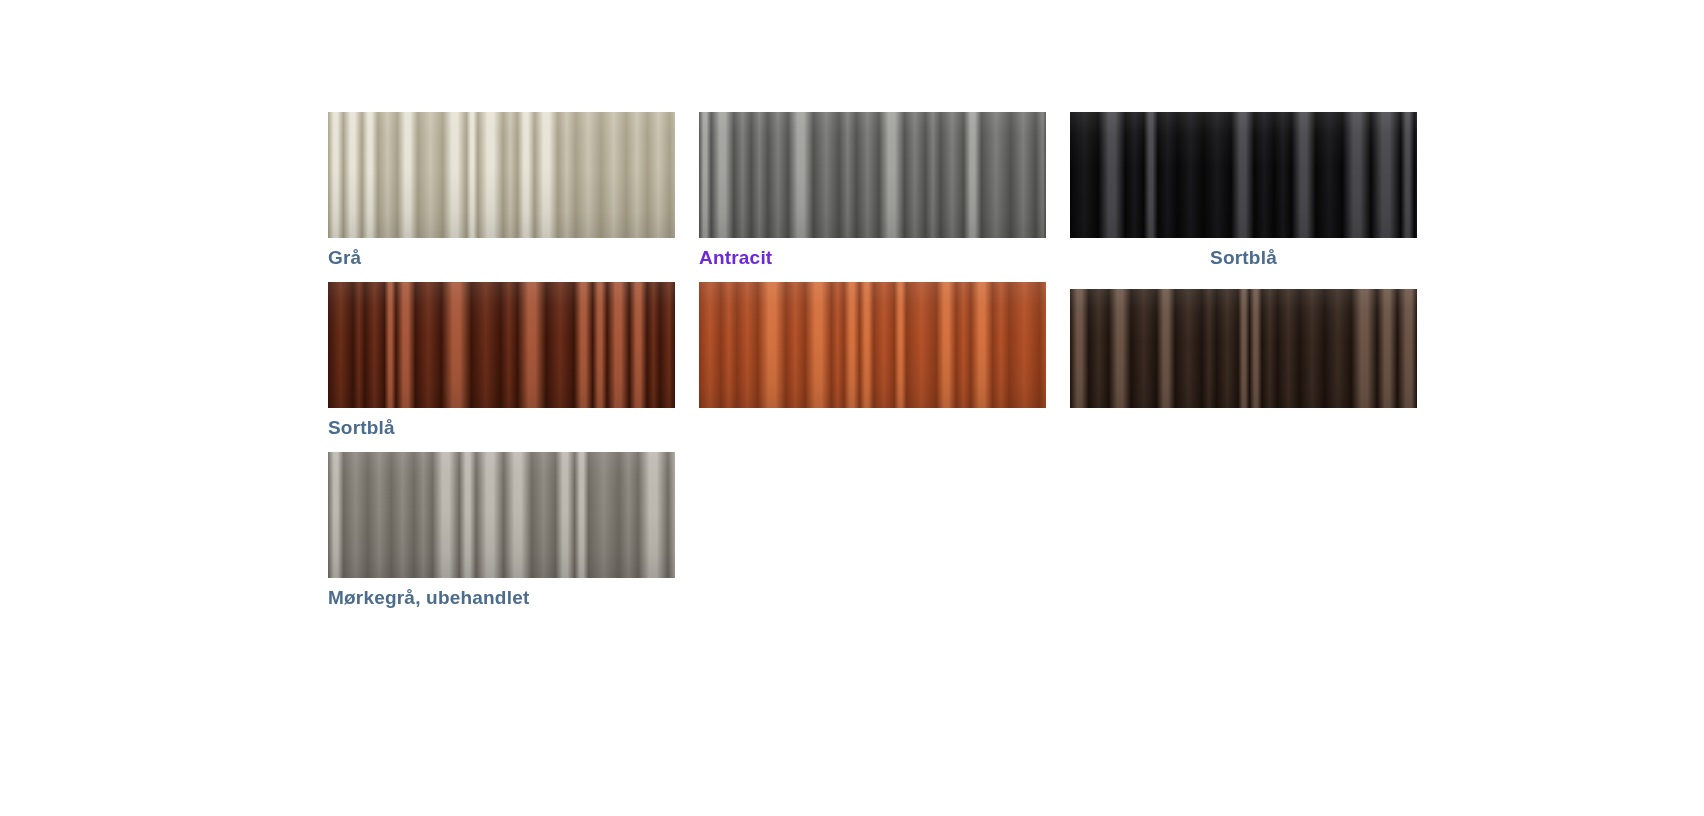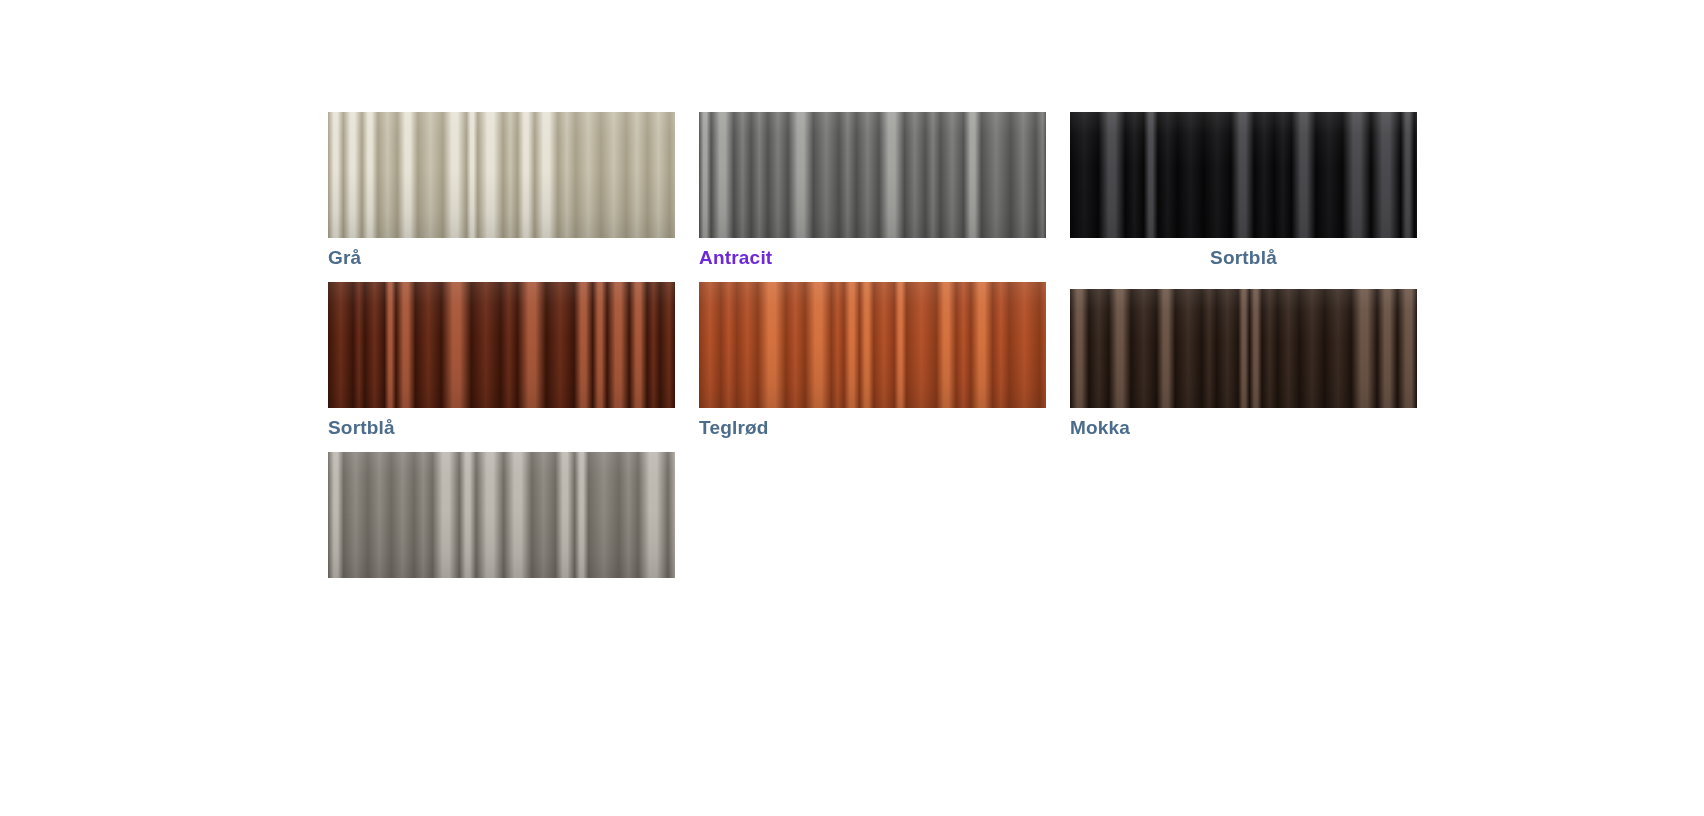--- a/index.html
+++ b/index.html
@@ -111,32 +111,31 @@
         <div class="sheen"></div>
       </div>
       <div class="swatch-label" style="color: rgb(75, 108, 140);">Sortblå</div>
     </div>
 
     <div class="swatch-cell">
       <div class="swatch-tile">
         <div class="ribs" style="background: linear-gradient(to right, rgb(138, 58, 25) 0%, rgb(180, 82, 42) 3.17%, rgb(138, 58, 25) 6.34%, rgb(138, 58, 25) 6.34%, rgb(180, 82, 42) 8.62%, rgb(138, 58, 25) 10.91%, rgb(138, 58, 25) 10.91%, rgb(180, 82, 42) 13.92%, rgb(138, 58, 25) 16.94%, rgb(138, 58, 25) 16.94%, rgb(212, 113, 63) 20.03%, rgb(212, 113, 63) 21.98%, rgb(138, 58, 25) 25.06%, rgb(138, 58, 25) 25.06%, rgb(180, 82, 42) 27.81%, rgb(138, 58, 25) 30.56%, rgb(138, 58, 25) 30.56%, rgb(212, 113, 63) 33.44%, rgb(212, 113, 63) 35.26%, rgb(138, 58, 25) 38.14%, rgb(138, 58, 25) 38.14%, rgb(180, 82, 42) 39.95%, rgb(138, 58, 25) 41.77%, rgb(138, 58, 25) 41.77%, rgb(212, 113, 63) 43.48%, rgb(212, 113, 63) 44.57%, rgb(138, 58, 25) 46.29%, rgb(138, 58, 25) 46.29%, rgb(212, 113, 63) 47.84%, rgb(212, 113, 63) 48.82%, rgb(138, 58, 25) 50.37%, rgb(138, 58, 25) 50.37%, rgb(180, 82, 42) 53.33%, rgb(138, 58, 25) 56.3%, rgb(138, 58, 25) 56.3%, rgb(212, 113, 63) 57.62%, rgb(212, 113, 63) 58.46%, rgb(138, 58, 25) 59.78%, rgb(138, 58, 25) 59.78%, rgb(180, 82, 42) 64.09%, rgb(138, 58, 25) 68.41%, rgb(138, 58, 25) 68.41%, rgb(212, 113, 63) 70.57%, rgb(212, 113, 63) 71.94%, rgb(138, 58, 25) 74.1%, rgb(138, 58, 25) 74.1%, rgb(180, 82, 42) 76.23%, rgb(138, 58, 25) 78.36%, rgb(138, 58, 25) 78.36%, rgb(212, 113, 63) 80.74%, rgb(212, 113, 63) 82.25%, rgb(138, 58, 25) 84.64%, rgb(138, 58, 25) 84.64%, rgb(180, 82, 42) 87.03%, rgb(138, 58, 25) 89.41%, rgb(138, 58, 25) 89.41%, rgb(180, 82, 42) 93.77%, rgb(138, 58, 25) 98.13%, rgb(138, 58, 25) 98.13%, rgb(180, 82, 42) 100.38%, rgb(138, 58, 25) 100%) rgb(180, 82, 42);"></div>
         <div class="sheen"></div>
       </div>
-      <div class="swatch-label" style="color: rgb(75, 108, 140);">Teglrød</div>
     </div>
 
     <div class="swatch-cell col-last inset">
       <div class="swatch-tile">
         <div class="ribs" style="background: linear-gradient(to right, rgb(29, 18, 12) 0%, rgb(107, 84, 70) 2.06%, rgb(107, 84, 70) 3.36%, rgb(29, 18, 12) 5.42%, rgb(29, 18, 12) 5.42%, rgb(58, 43, 34) 8.31%, rgb(29, 18, 12) 11.19%, rgb(29, 18, 12) 11.19%, rgb(107, 84, 70) 13.62%, rgb(107, 84, 70) 15.15%, rgb(29, 18, 12) 17.58%, rgb(29, 18, 12) 17.58%, rgb(58, 43, 34) 21.26%, rgb(29, 18, 12) 24.93%, rgb(29, 18, 12) 24.93%, rgb(107, 84, 70) 26.98%, rgb(107, 84, 70) 28.28%, rgb(29, 18, 12) 30.33%, rgb(29, 18, 12) 30.33%, rgb(58, 43, 34) 34.16%, rgb(29, 18, 12) 37.99%, rgb(29, 18, 12) 37.99%, rgb(58, 43, 34) 40.12%, rgb(29, 18, 12) 42.24%, rgb(29, 18, 12) 42.24%, rgb(58, 43, 34) 45.35%, rgb(29, 18, 12) 48.46%, rgb(29, 18, 12) 48.46%, rgb(107, 84, 70) 49.71%, rgb(107, 84, 70) 50.5%, rgb(29, 18, 12) 51.74%, rgb(29, 18, 12) 51.74%, rgb(107, 84, 70) 53.11%, rgb(107, 84, 70) 53.97%, rgb(29, 18, 12) 55.33%, rgb(29, 18, 12) 55.33%, rgb(58, 43, 34) 57.58%, rgb(29, 18, 12) 59.83%, rgb(29, 18, 12) 59.83%, rgb(58, 43, 34) 62.99%, rgb(29, 18, 12) 66.15%, rgb(29, 18, 12) 66.15%, rgb(58, 43, 34) 69.76%, rgb(29, 18, 12) 73.37%, rgb(29, 18, 12) 73.37%, rgb(58, 43, 34) 77.22%, rgb(29, 18, 12) 81.08%, rgb(29, 18, 12) 81.08%, rgb(107, 84, 70) 83.9%, rgb(107, 84, 70) 85.69%, rgb(29, 18, 12) 88.51%, rgb(29, 18, 12) 88.51%, rgb(107, 84, 70) 90.73%, rgb(107, 84, 70) 92.13%, rgb(29, 18, 12) 94.34%, rgb(29, 18, 12) 94.34%, rgb(107, 84, 70) 96.82%, rgb(107, 84, 70) 98.38%, rgb(29, 18, 12) 100%) rgb(58, 43, 34);"></div>
         <div class="sheen"></div>
       </div>
-      <div class="swatch-label" style="color: rgb(75, 108, 140);">Mokka</div>
     </div>
 
     <div class="swatch-cell">
       <div class="swatch-tile">
         <div class="ribs" style="background: linear-gradient(to right, rgb(109, 104, 96) 0%, rgb(189, 185, 177) 1.71%, rgb(189, 185, 177) 2.79%, rgb(109, 104, 96) 4.5%, rgb(109, 104, 96) 4.5%, rgb(141, 136, 128) 7.99%, rgb(109, 104, 96) 11.48%, rgb(109, 104, 96) 11.48%, rgb(141, 136, 128) 14.85%, rgb(109, 104, 96) 18.22%, rgb(109, 104, 96) 18.22%, rgb(141, 136, 128) 21.51%, rgb(109, 104, 96) 24.8%, rgb(109, 104, 96) 24.8%, rgb(141, 136, 128) 27.45%, rgb(109, 104, 96) 30.1%, rgb(109, 104, 96) 30.1%, rgb(189, 185, 177) 33.04%, rgb(189, 185, 177) 34.9%, rgb(109, 104, 96) 37.85%, rgb(109, 104, 96) 37.85%, rgb(189, 185, 177) 39.7%, rgb(189, 185, 177) 40.86%, rgb(109, 104, 96) 42.71%, rgb(109, 104, 96) 42.71%, rgb(189, 185, 177) 45.73%, rgb(189, 185, 177) 47.63%, rgb(109, 104, 96) 50.64%, rgb(109, 104, 96) 50.64%, rgb(189, 185, 177) 53.71%, rgb(189, 185, 177) 55.65%, rgb(109, 104, 96) 58.72%, rgb(109, 104, 96) 58.72%, rgb(141, 136, 128) 62.14%, rgb(109, 104, 96) 65.56%, rgb(109, 104, 96) 65.56%, rgb(189, 185, 177) 67.66%, rgb(189, 185, 177) 68.98%, rgb(109, 104, 96) 71.08%, rgb(109, 104, 96) 71.08%, rgb(189, 185, 177) 72.6%, rgb(189, 185, 177) 73.56%, rgb(109, 104, 96) 75.08%, rgb(109, 104, 96) 75.08%, rgb(141, 136, 128) 79.46%, rgb(109, 104, 96) 83.84%, rgb(109, 104, 96) 83.84%, rgb(141, 136, 128) 86.62%, rgb(109, 104, 96) 89.4%, rgb(109, 104, 96) 89.4%, rgb(189, 185, 177) 92.66%, rgb(189, 185, 177) 94.72%, rgb(109, 104, 96) 97.98%, rgb(109, 104, 96) 97.98%, rgb(189, 185, 177) 100.6%, rgb(189, 185, 177) 102.26%, rgb(109, 104, 96) 100%) rgb(141, 136, 128);"></div>
         <div class="sheen"></div>
       </div>
+      <div class="swatch-label" style="color: rgb(75, 108, 140);">Mørkegrå, ubehandlet</div>
     </div>
 
   </div>
 </div>
 
 </body></html>

